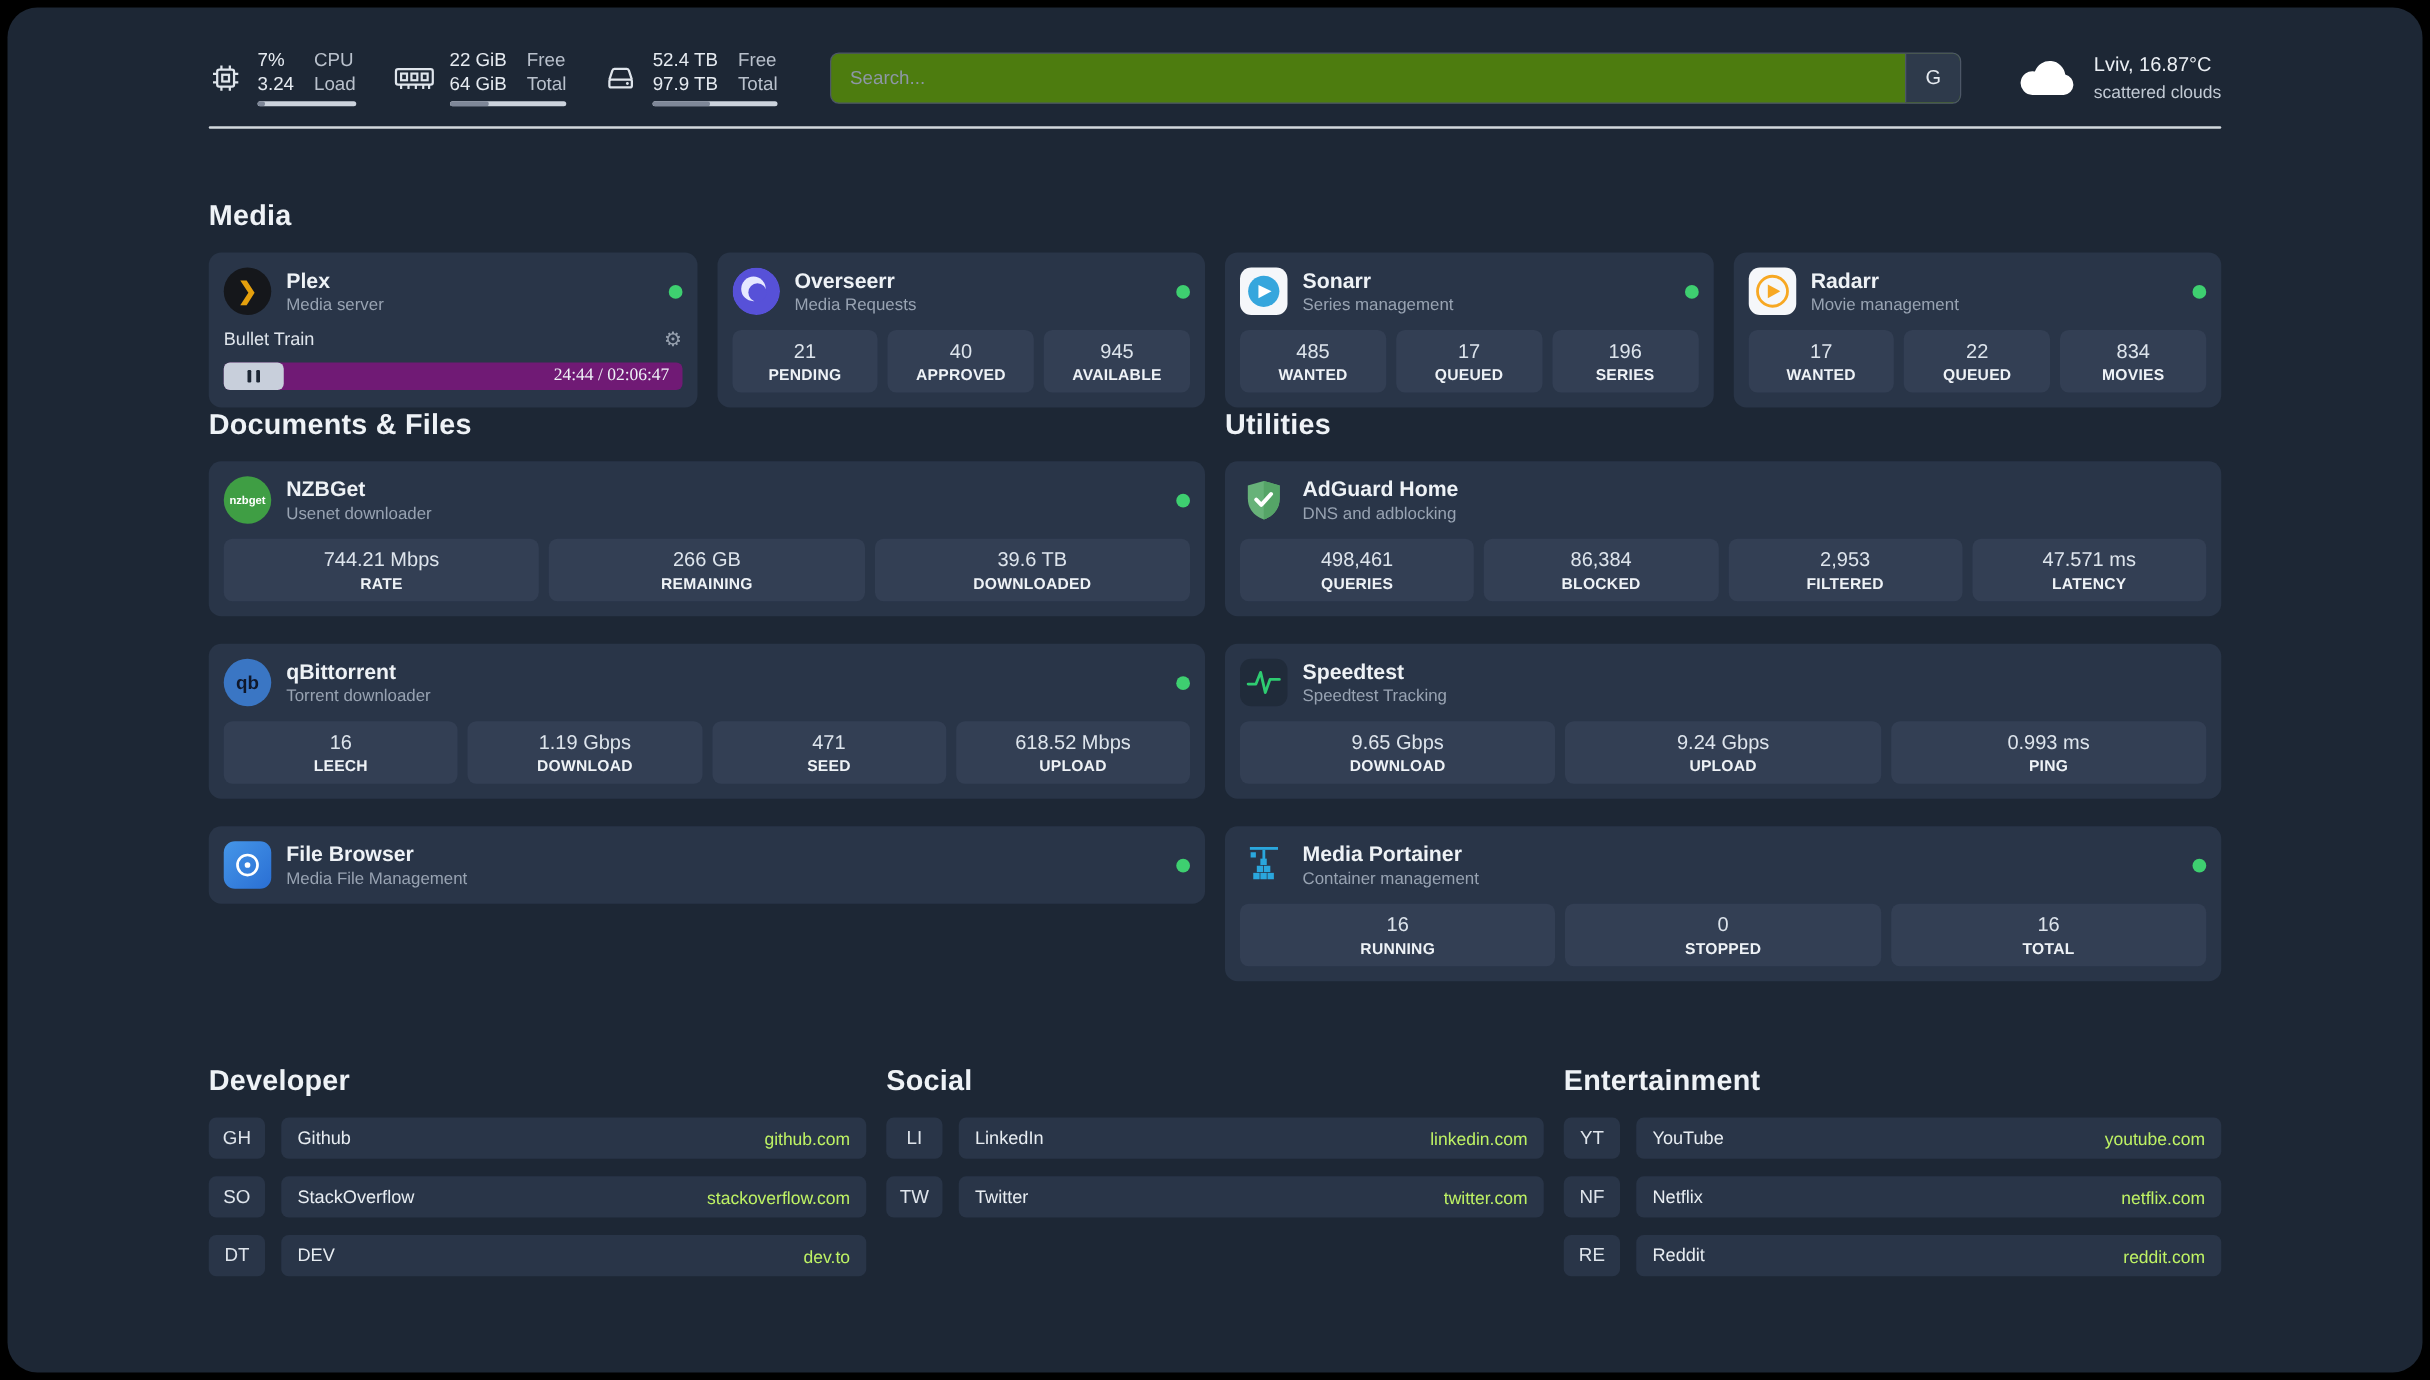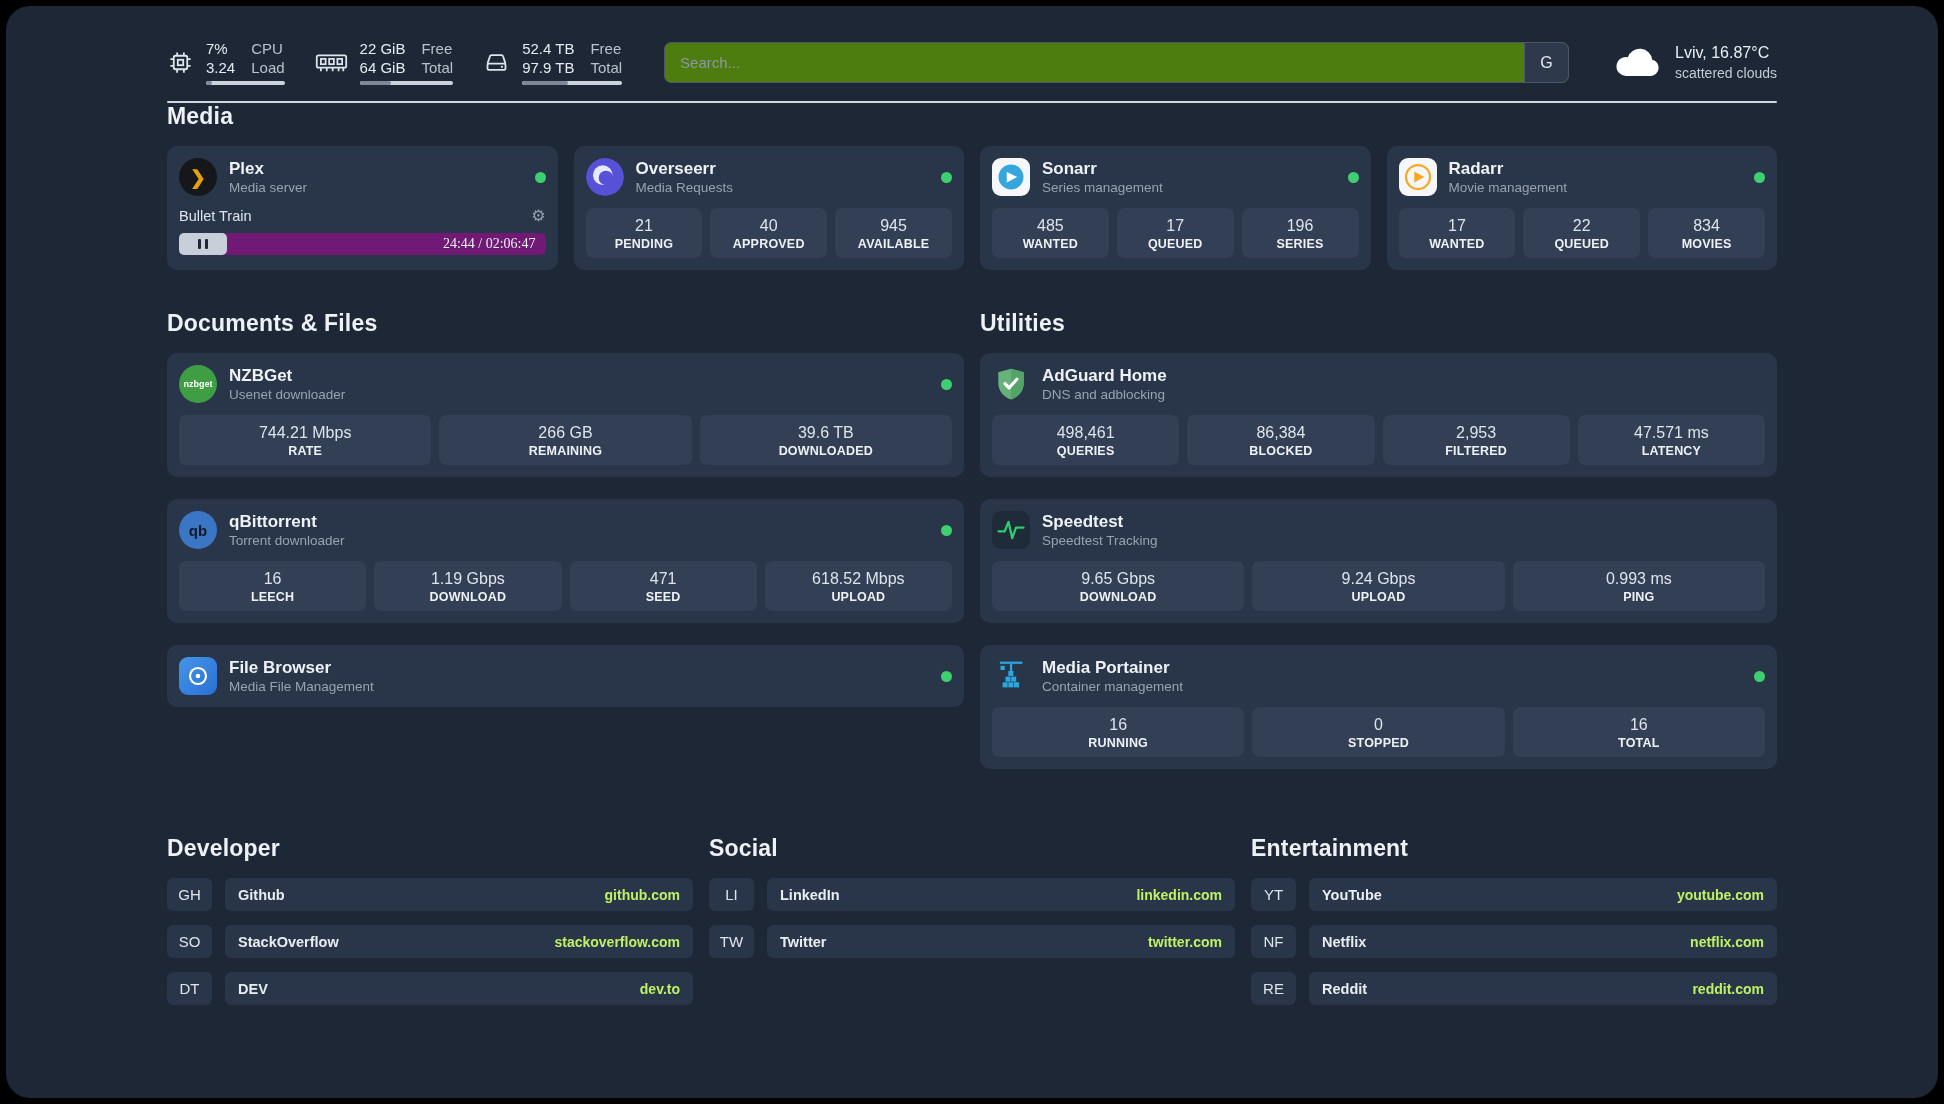--- a/index.html
+++ b/index.html
@@ -28,21 +28,21 @@
 
   .weather { display:flex; align-items:center; gap:12px; }
   .w-text { display:flex; flex-direction:column; gap:3px; }
   .w-loc { font-size:16px; color:#eaeef3; }
   .w-cond { font-size:14px; color:#c2cad4; }
 
   .divider { height:2px; background:#e2e7ec; border-radius:1px; margin-top:16px; opacity:.92; }
 
   
   .sec-title { font-size:23px; font-weight:700; color:#eef2f6; letter-spacing:.2px; }
-  .section-media { }
+  .section-media { margin-top:56px; }
   .section-media .sec-title { margin-bottom:16px; }
   .media-grid { display:grid; grid-template-columns:repeat(4,1fr); gap:16px; }
 
   .card { background:#293548; border-radius:10px; padding:12px; cursor:pointer; }
   .card-head { display:flex; align-items:center; gap:12px; }
   .app-icon { width:38px; height:38px; border-radius:9px; flex:none; display:flex; align-items:center; justify-content:center; overflow:hidden; }
   .app-titles { display:flex; flex-direction:column; gap:2px; }
   .app-name { font-size:17px; font-weight:700; color:#eef2f6; line-height:19px; }
   .app-sub { font-size:13.5px; color:#98a3b2; }
   .dot { width:11px; height:11px; border-radius:50%; background:#3ecf70; margin-left:auto; flex:none; }
@@ -70,31 +70,31 @@
   .ic-sonarr, .ic-radarr { background:#f5f7fa; }
   .ic-nzbget { border-radius:50%; background:#3f9e44; }
   .ic-nzbget span { color:#fff; font-size:9px; font-weight:700; }
   .ic-qb { border-radius:50%; background:#3a76c4; }
   .ic-qb span { color:#0f172a; font-size:15px; font-weight:700; }
   .ic-fb { background:linear-gradient(135deg,#4596e8,#2a6fd4); }
   .ic-plain { background:transparent; }
   .ic-speed { background:#202b3a; }
 
   
-  .mid { display:grid; grid-template-columns:1fr 1fr; gap:16px; margin-top:40px; }
+  .mid { display:grid; grid-template-columns:1fr 1fr; gap:16px; }
   .mid-col .sec-title { margin-bottom:16px; }
   .stack { display:flex; flex-direction:column; gap:22px; }
 
   
   .bottom { display:grid; grid-template-columns:repeat(3,1fr); gap:16px; margin-top:66px; padding-bottom:44px; }
   .bottom .sec-title { margin-bottom:16px; }
   .bm-stack { display:flex; flex-direction:column; gap:14px; }
   .bm-row { display:flex; align-items:center; gap:13px; cursor:pointer; }
   .bm-abbr { width:45px; height:33px; background:#293548; border-radius:6px; display:flex; align-items:center; justify-content:center; font-size:15px; color:#dfe5ec; flex:none; }
-  .bm-bar { flex:1; height:33px; background:#293548; border-radius:6px; display:flex; align-items:center; justify-content:space-between; padding:0 13px;font-weight:bold; }
+  .bm-bar { flex:1; height:33px; background:#293548; border-radius:6px; display:flex; align-items:center; justify-content:space-between; padding:0 13px; }
   .bm-name { font-size:14.5px; color:#e8edf2; }
   .bm-url { font-size:14px; color:#bef264; }
 </style>
 </head>
 <body>
 
 <div class="app">
   <div class="content">
 
     <div class="topbar">

